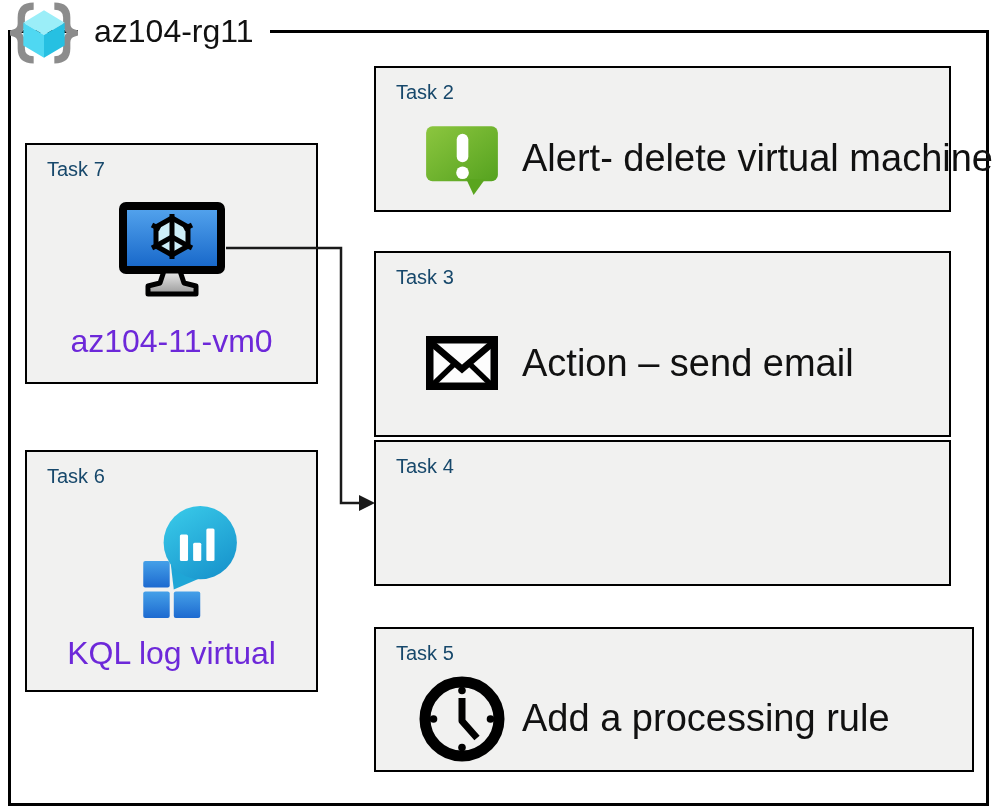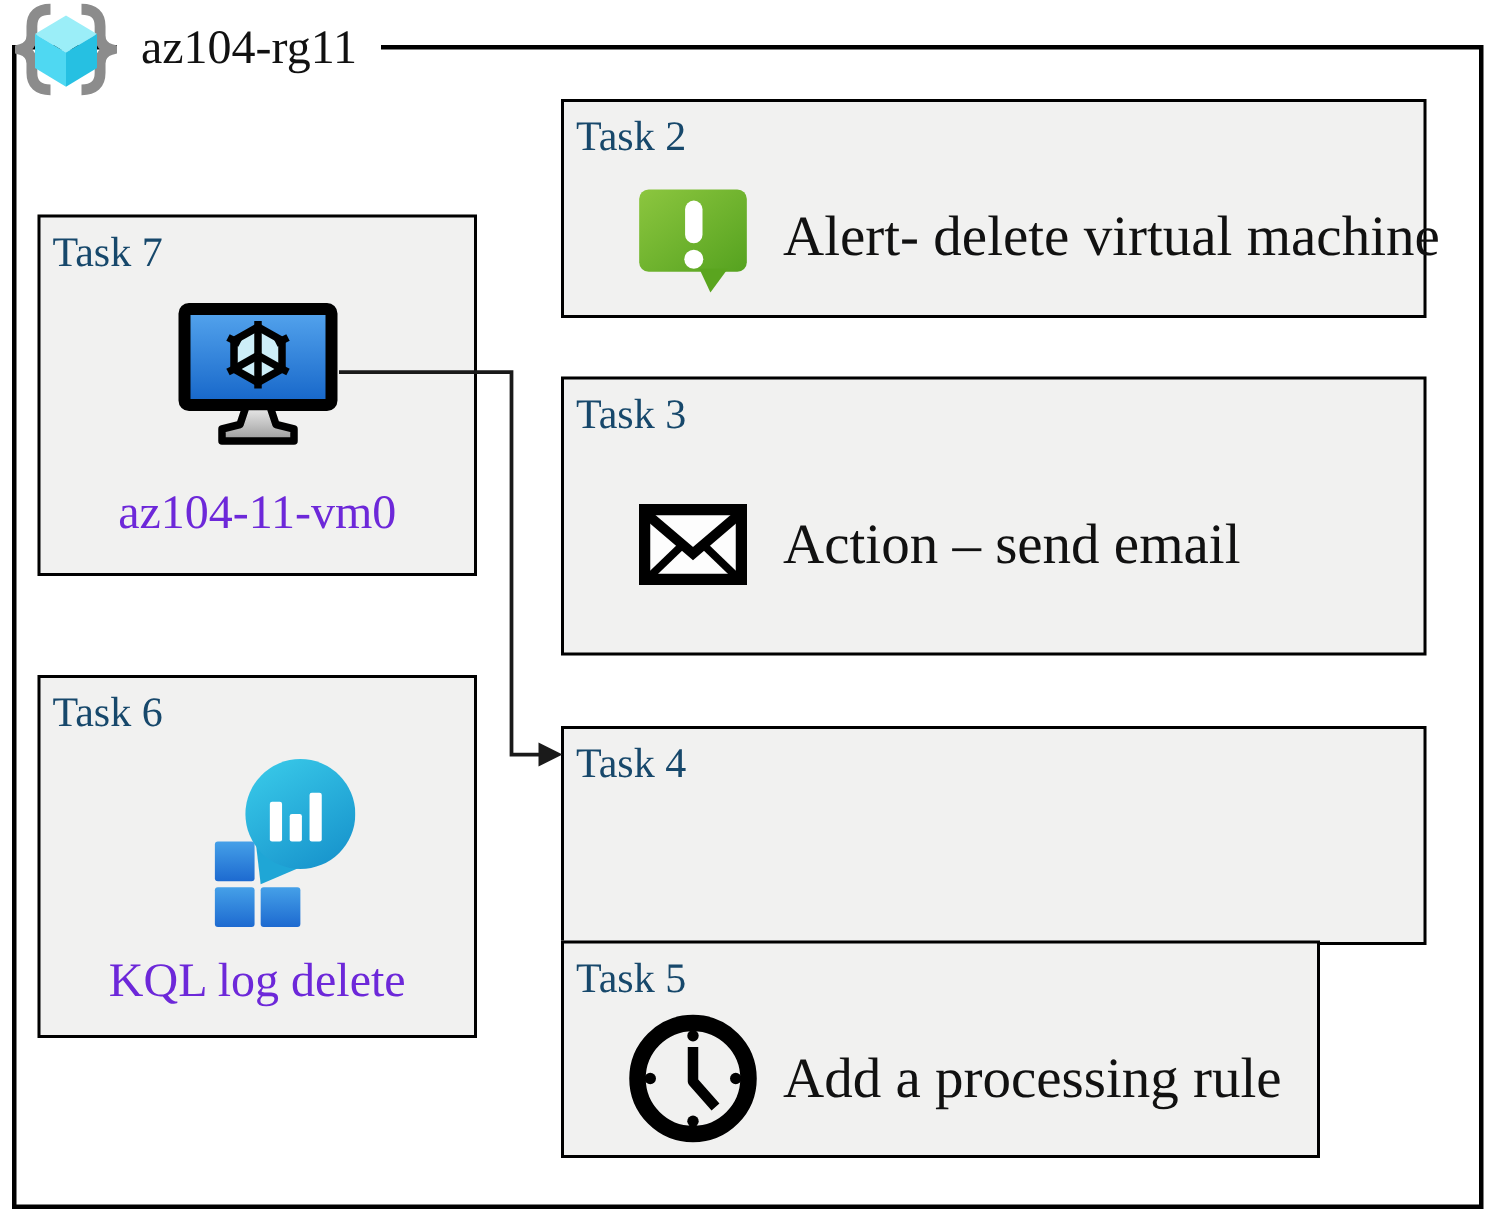--- a/index.html
+++ b/index.html
@@ -1,39 +1,39 @@
 <!DOCTYPE html>
 <html><head>
 <meta charset="utf-8">
 <style>
   html,body{margin:0;padding:0;background:#ffffff;}
   .stage{
     position:relative;width:993px;height:811px;background:#ffffff;overflow:hidden;
-    font-family:Liberation Serif, serif;color:#000;
+    font-family:Liberation Sans, sans-serif;color:#000;
   }
   .outer-box{
     position:absolute;left:8px;top:30px;width:975px;height:770px;
     border:3px solid #000;background:transparent;
   }
   .rg-icon{position:absolute;left:10px;top:2px;width:68px;height:62px;}
   .rg-label{
     position:absolute;left:78px;top:10px;background:#ffffff;
     padding:0 16px;font-size:32px;line-height:42px;color:#111;white-space:nowrap;
   }
   .task-box{
     position:absolute;background:#f1f1f0;border:2px solid #000;box-sizing:border-box;
   }
   #task1{left:25px;top:143px;width:293px;height:241px;}
   #task6{left:25px;top:450px;width:293px;height:242px;}
   #task2{left:374px;top:66px;width:577px;height:146px;}
   #task3{left:374px;top:251px;width:577px;height:186px;}
-  #task4{left:374px;top:440px;width:577px;height:146px;margin-top:44px;}
-  #task5{left:374px;top:627px;width:506px;height:145px;}
+  #task4{left:374px;top:440px;width:577px;height:146px;}
+  #task5{left:374px;top:627px;width:600px;height:145px;}
   .task-title{
-    position:absolute;left:8px;top:6px;font-size:28px;line-height:36px;color:#17486b;
+    position:absolute;left:20px;top:6px;font-size:20px;line-height:36px;color:#17486b;
     white-space:nowrap;
   }
   .hrow{
     position:absolute;left:36px;right:12px;top:42px;bottom:4px;
     display:flex;align-items:center;
   }
   .icon-slot{width:100px;display:flex;justify-content:center;align-items:center;flex:none;}
   .hlabel{margin-left:10px;font-size:38px;color:#111;white-space:nowrap;}
   .vicon{position:absolute;left:50%;transform:translateX(-50%);}
   #task1 .vicon{top:56px;width:108px;height:100px;}
@@ -167,21 +167,21 @@
       </defs>
       <rect x="8" y="56" width="26" height="26" rx="2" fill="url(#kqlb)"></rect>
       <rect x="8" y="86" width="26" height="26" rx="2" fill="url(#kqlb)"></rect>
       <rect x="38" y="86" width="26" height="26" rx="2" fill="url(#kqlb)"></rect>
       <polygon points="38,84 66,72 34,50" fill="#1fa6d6"></polygon>
       <circle cx="64" cy="38" r="36" fill="url(#kqlt)"></circle>
       <rect x="44" y="30" width="8" height="26" rx="1.5" fill="#fff"></rect>
       <rect x="57" y="38" width="8" height="18" rx="1.5" fill="#fff"></rect>
       <rect x="70" y="24" width="8" height="32" rx="1.5" fill="#fff"></rect>
     </svg>
-    <div class="vlabel">KQL log delete</div>
+    <div class="vlabel">KQL log virtual</div>
   </div>
 
   <svg class="connector" viewBox="0 0 993 811">
     <path d="M226,248 L341,248 L341,503 L360,503" fill="none" stroke="#1a1a1a" stroke-width="2.5"></path>
     <polygon points="359,495 359,511 375,503" fill="#1a1a1a"></polygon>
   </svg>
 
 </div>
 
 </body></html>

